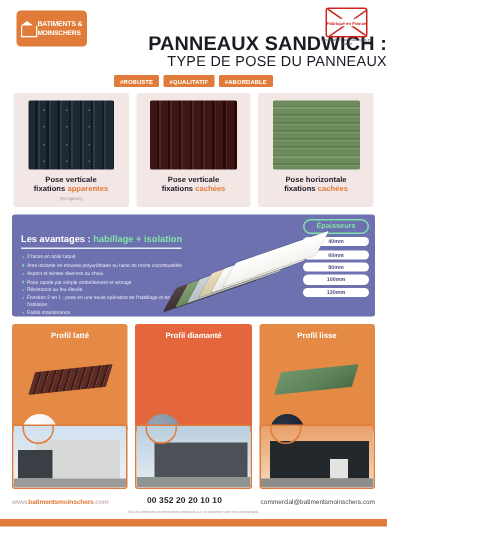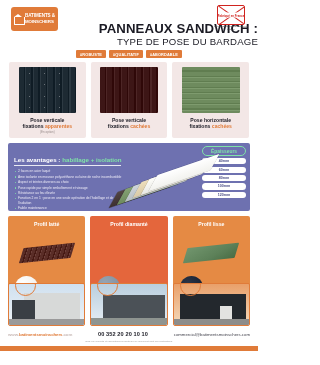--- a/index.html
+++ b/index.html
@@ -202,21 +202,21 @@
     <div class="logo">
       <span class="logo-house"></span>
       <span class="logo-txt">
         <span class="logo-l1">BATIMENTS &amp;</span>
         <span class="logo-l2">MOINSCHERS</span>
       </span>
     </div>
 
     <div class="titles">
       <div class="title-main">PANNEAUX SANDWICH :</div>
-      <div class="title-sub">TYPE DE POSE DU BARDAGE</div>
+      <div class="title-sub">TYPE DE POSE DU PANNEAUX</div>
       <div class="badges">
         <span class="badge">#ROBUSTE</span>
         <span class="badge">#QUALITATIF</span>
         <span class="badge">#ABORDABLE</span>
       </div>
     </div>
 
     <div class="stamp">
       <div class="stamp-box">
         <span class="stamp-inner">Fabriqué en France</span>

